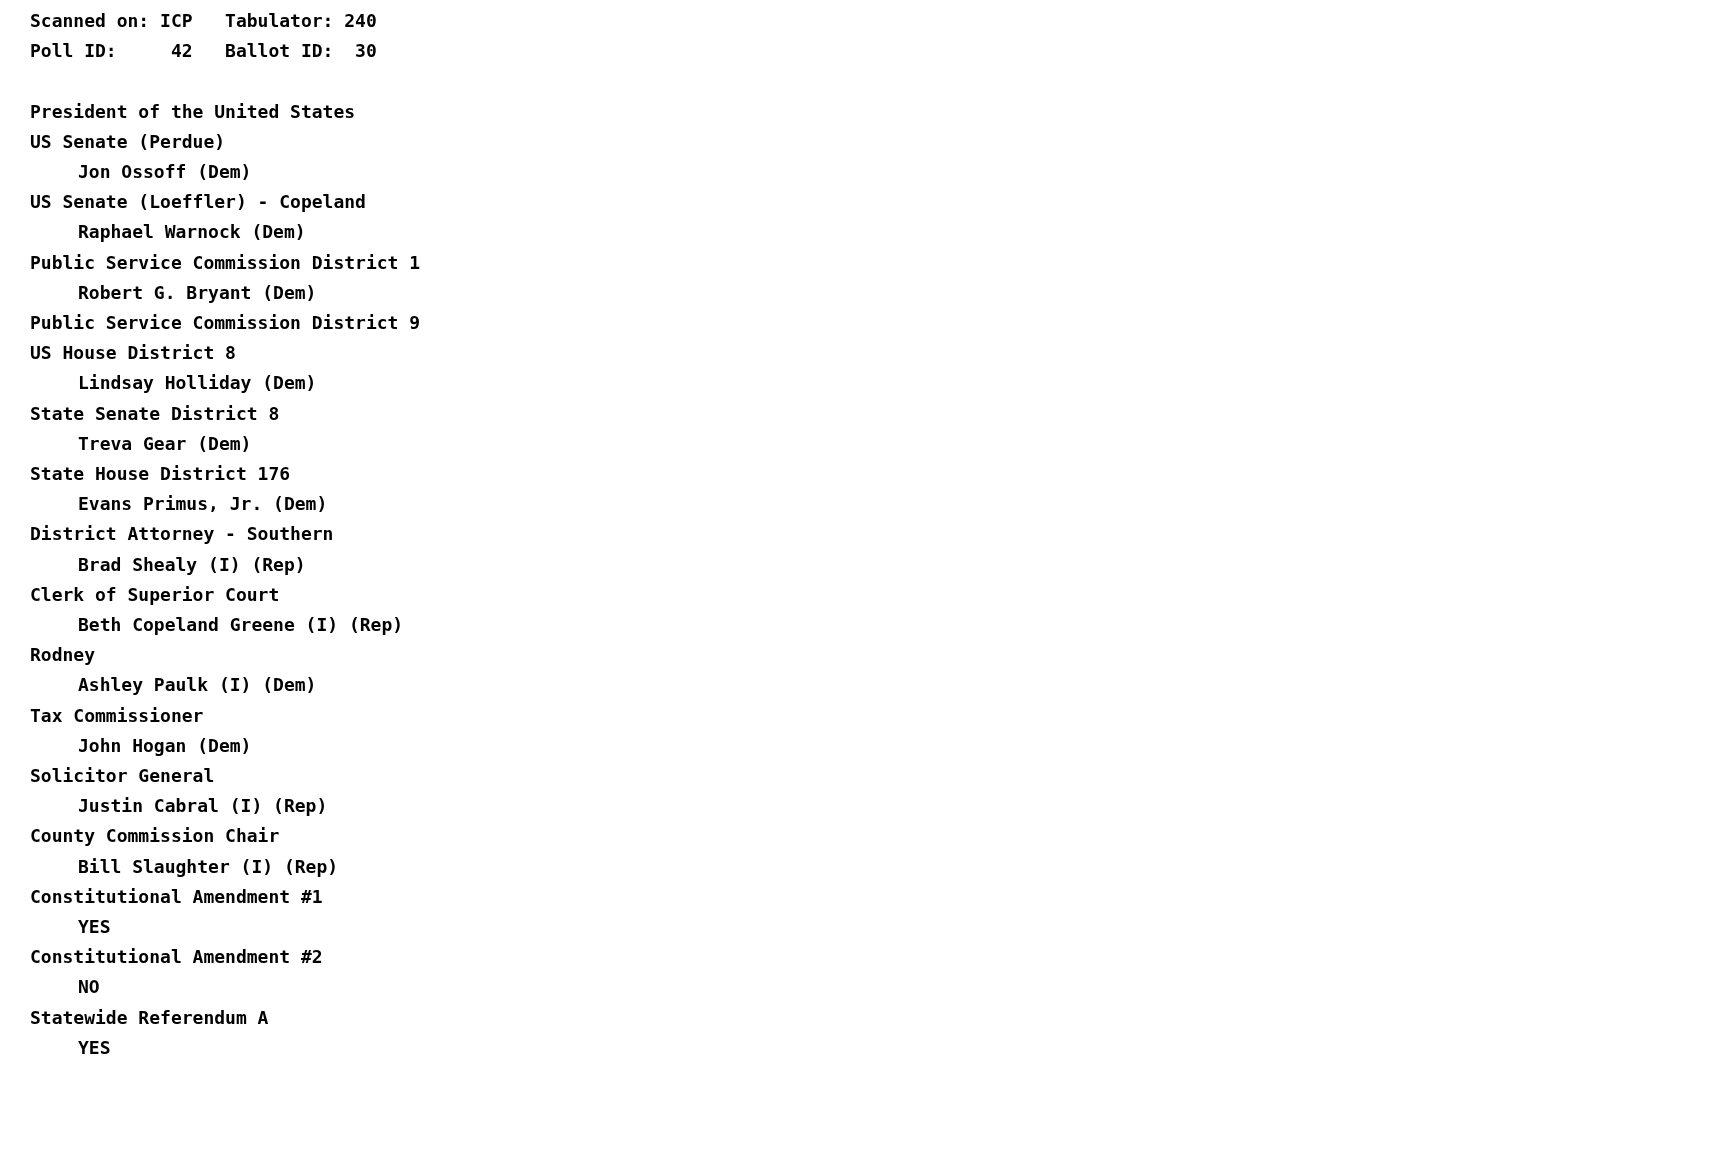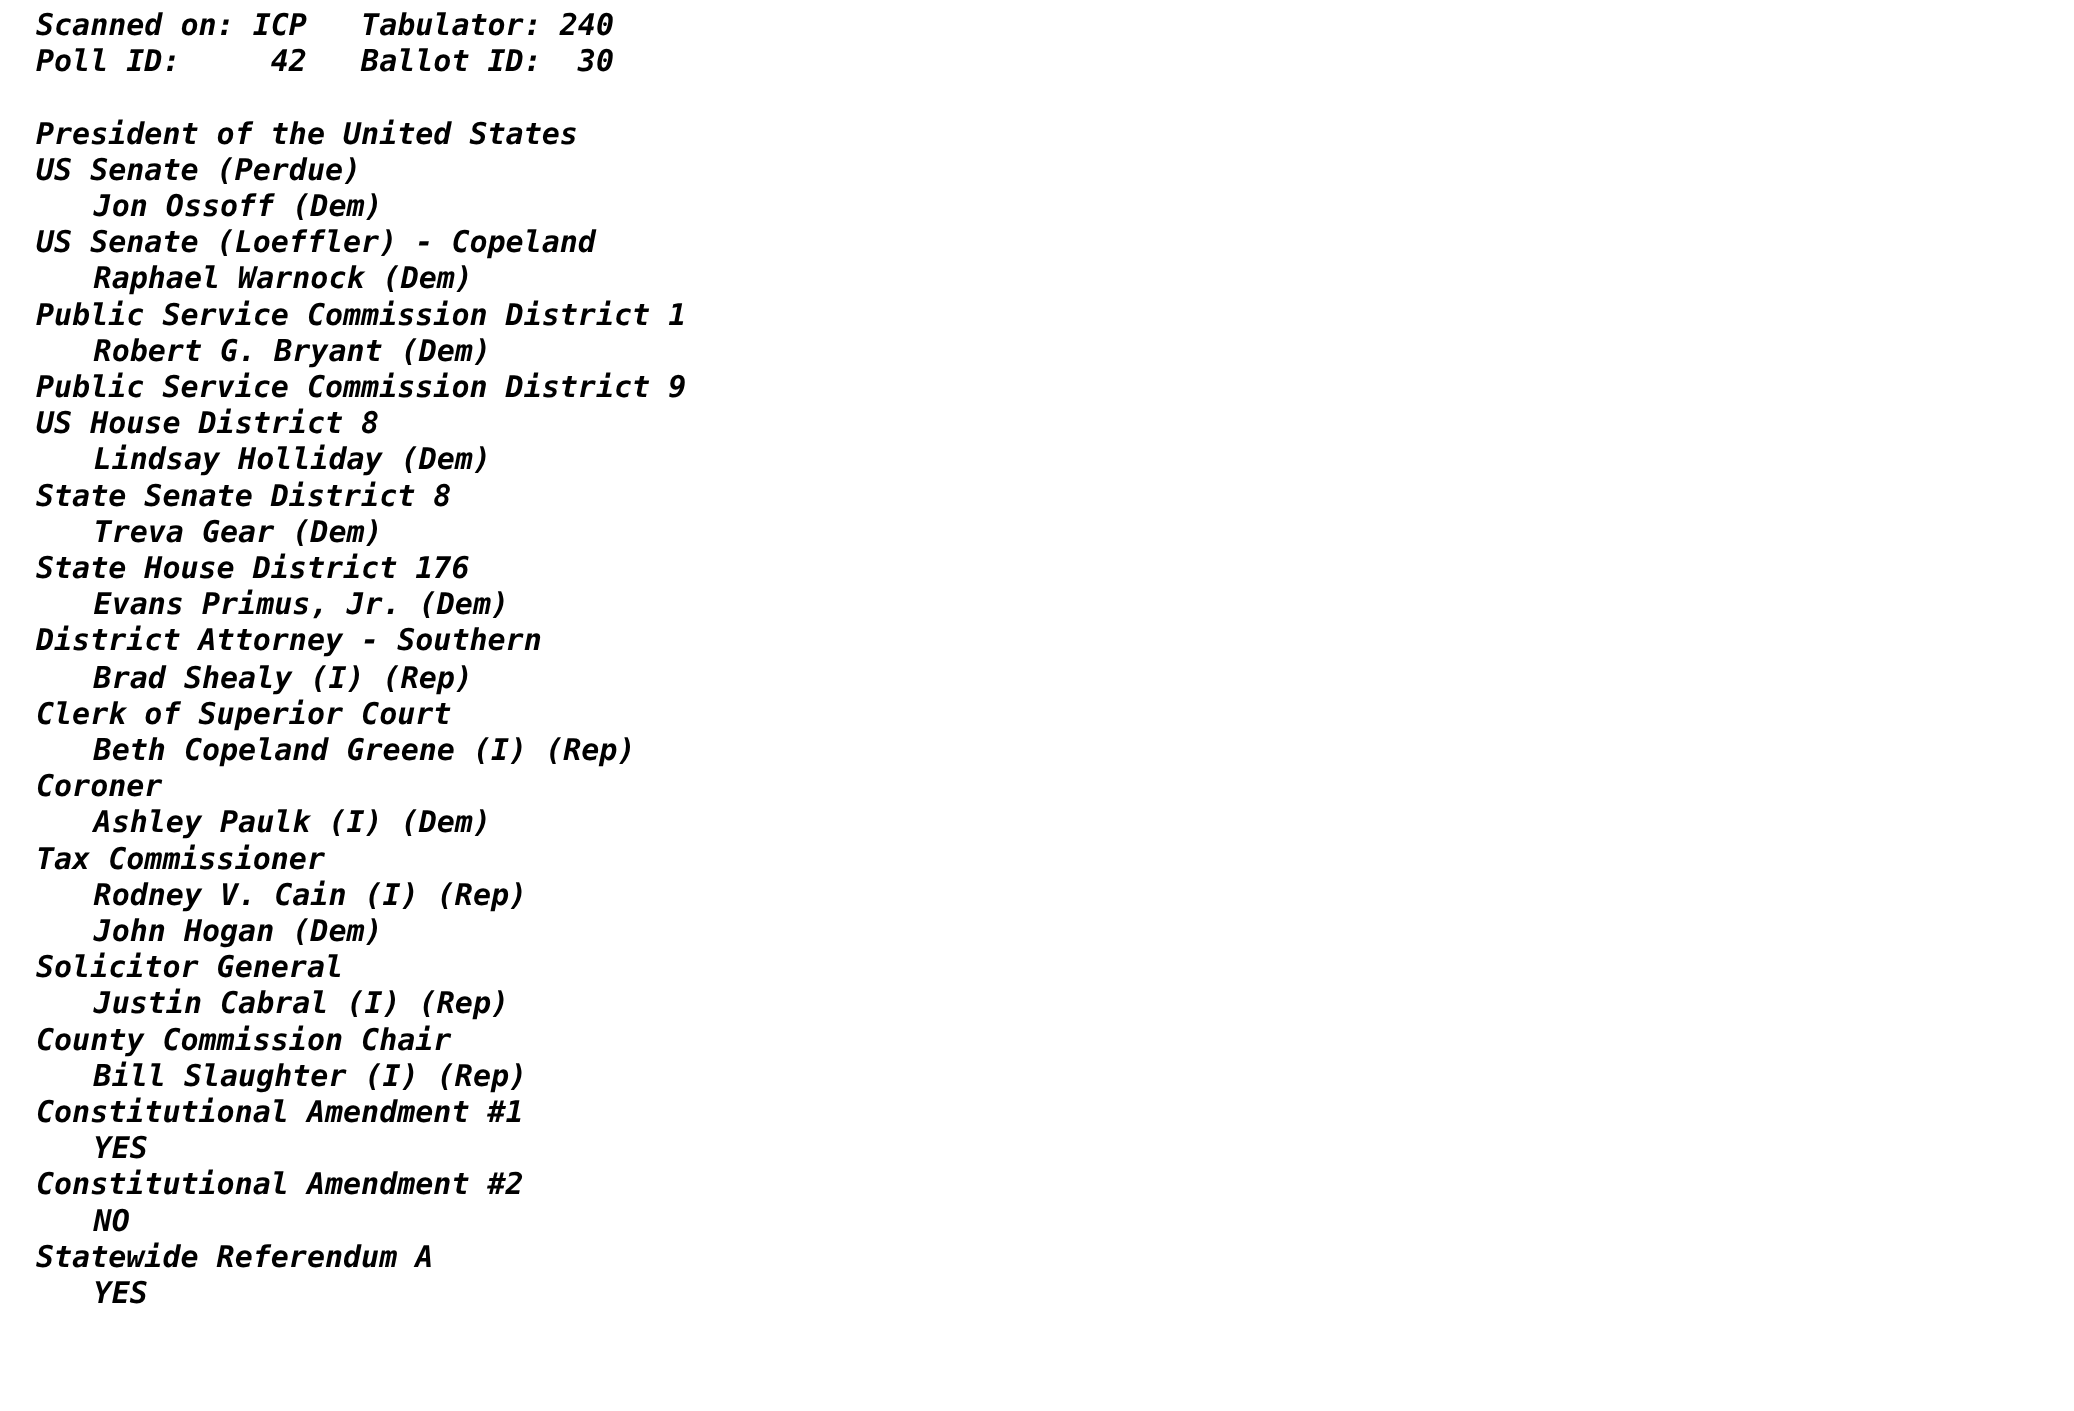--- a/index.html
+++ b/index.html
@@ -12,26 +12,25 @@
     height: 1176px;
     font-family: "DejaVu Sans Mono", "Liberation Mono", monospace;
     color: #000000;
     overflow: hidden;
   }
   .sheet {
     padding: 6px 0 0 30px;
     box-sizing: border-box;
   }
   .line {
-    font-size: 25px;
+    font-size: 18px;
     line-height: 30.2px;
     white-space: pre;
     letter-spacing: 0px;
     font-weight: 700;
-    font-style: italic;
   }
   .blank {
     height: 30.2px;
   }
   .header-block {
     margin-bottom: 0;
   }
   .contest {
     font-weight: 700;
   }
@@ -75,25 +74,24 @@
 
     <div class="line contest">State House District 176</div>
     <div class="line choice">Evans Primus, Jr. (Dem)</div>
 
     <div class="line contest">District Attorney - Southern</div>
     <div class="line choice">Brad Shealy (I) (Rep)</div>
 
     <div class="line contest">Clerk of Superior Court</div>
     <div class="line choice">Beth Copeland Greene (I) (Rep)</div>
 
-    <div class="line contest">Coroner</div>
+    <div class="line contest">Rodney</div>
     <div class="line choice">Ashley Paulk (I) (Dem)</div>
 
     <div class="line contest">Tax Commissioner</div>
-    <div class="line choice">Rodney V. Cain (I) (Rep)</div>
 
     <div class="line choice">John Hogan (Dem)</div>
 
     <div class="line contest">Solicitor General</div>
     <div class="line choice">Justin Cabral (I) (Rep)</div>
 
     <div class="line contest">County Commission Chair</div>
     <div class="line choice">Bill Slaughter (I) (Rep)</div>
 
     <div class="line contest">Constitutional Amendment #1</div>

